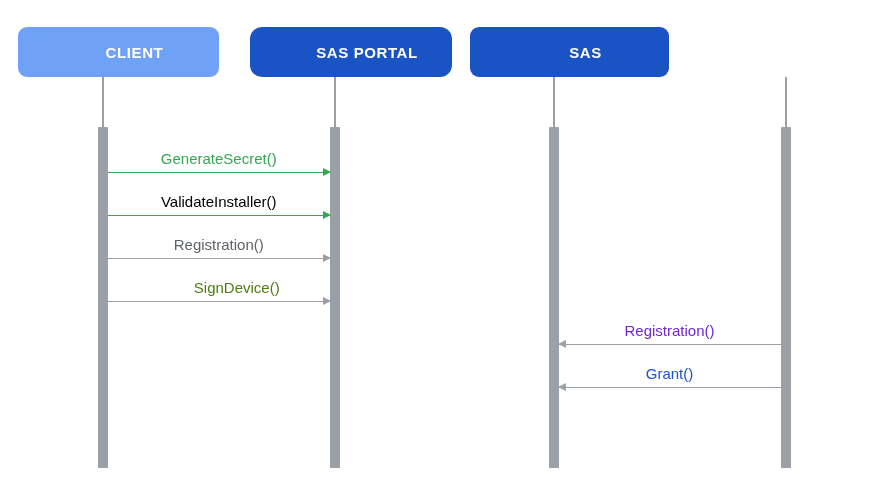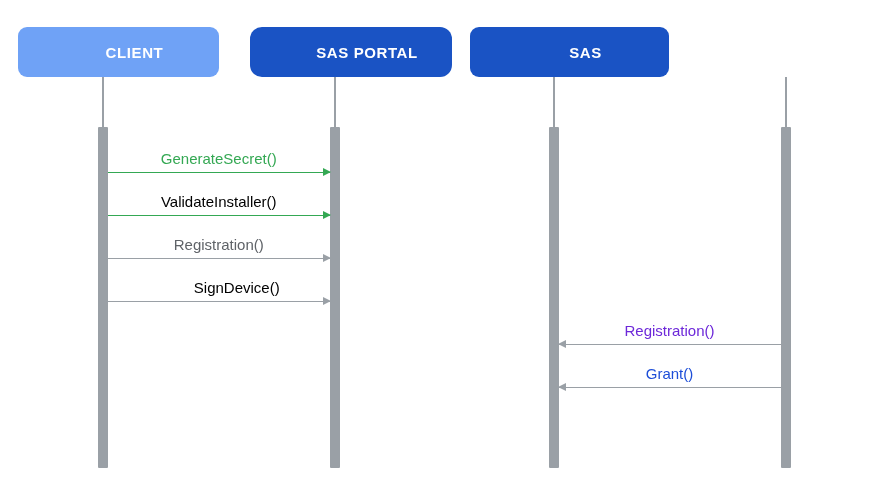--- a/index.html
+++ b/index.html
@@ -98,21 +98,21 @@
       <div class="message-label" style="color: #000000;">ValidateInstaller()</div>
     </div>
     <div class="message" style="left: 107.5px; width: 222.5px; top: 258px;">
       <div class="message-line" style="background: rgb(154, 160, 166);"></div>
       <div class="arrowhead right" style="border-left-color: rgb(154, 160, 166);"></div>
       <div class="message-label" style="color: rgb(95, 99, 104);">Registration()</div>
     </div>
     <div class="message" style="left: 107.5px; width: 222.5px; top: 301px;">
       <div class="message-line" style="background: rgb(154, 160, 166);"></div>
       <div class="arrowhead right" style="border-left-color: rgb(154, 160, 166);"></div>
-      <div class="message-label" style="color: #000000; margin-left: 36px;">SignDevice()</div>
+      <div class="message-label" style="color: #4d7c0f; margin-left: 36px;">SignDevice()</div>
     </div>
     <div class="message" style="left: 558.5px; width: 222px; top: 344px;">
       <div class="message-line" style="background: rgb(154, 160, 166);"></div>
       <div class="arrowhead left" style="border-right-color: rgb(154, 160, 166);"></div>
       <div class="message-label" style="color: #6d28d9;">Registration()</div>
     </div>
     <div class="message" style="left: 558.5px; width: 222px; top: 387px;">
       <div class="message-line" style="background: rgb(154, 160, 166);"></div>
       <div class="arrowhead left" style="border-right-color: rgb(154, 160, 166);"></div>
       <div class="message-label" style="color: #1d4ed8;">Grant()</div>

